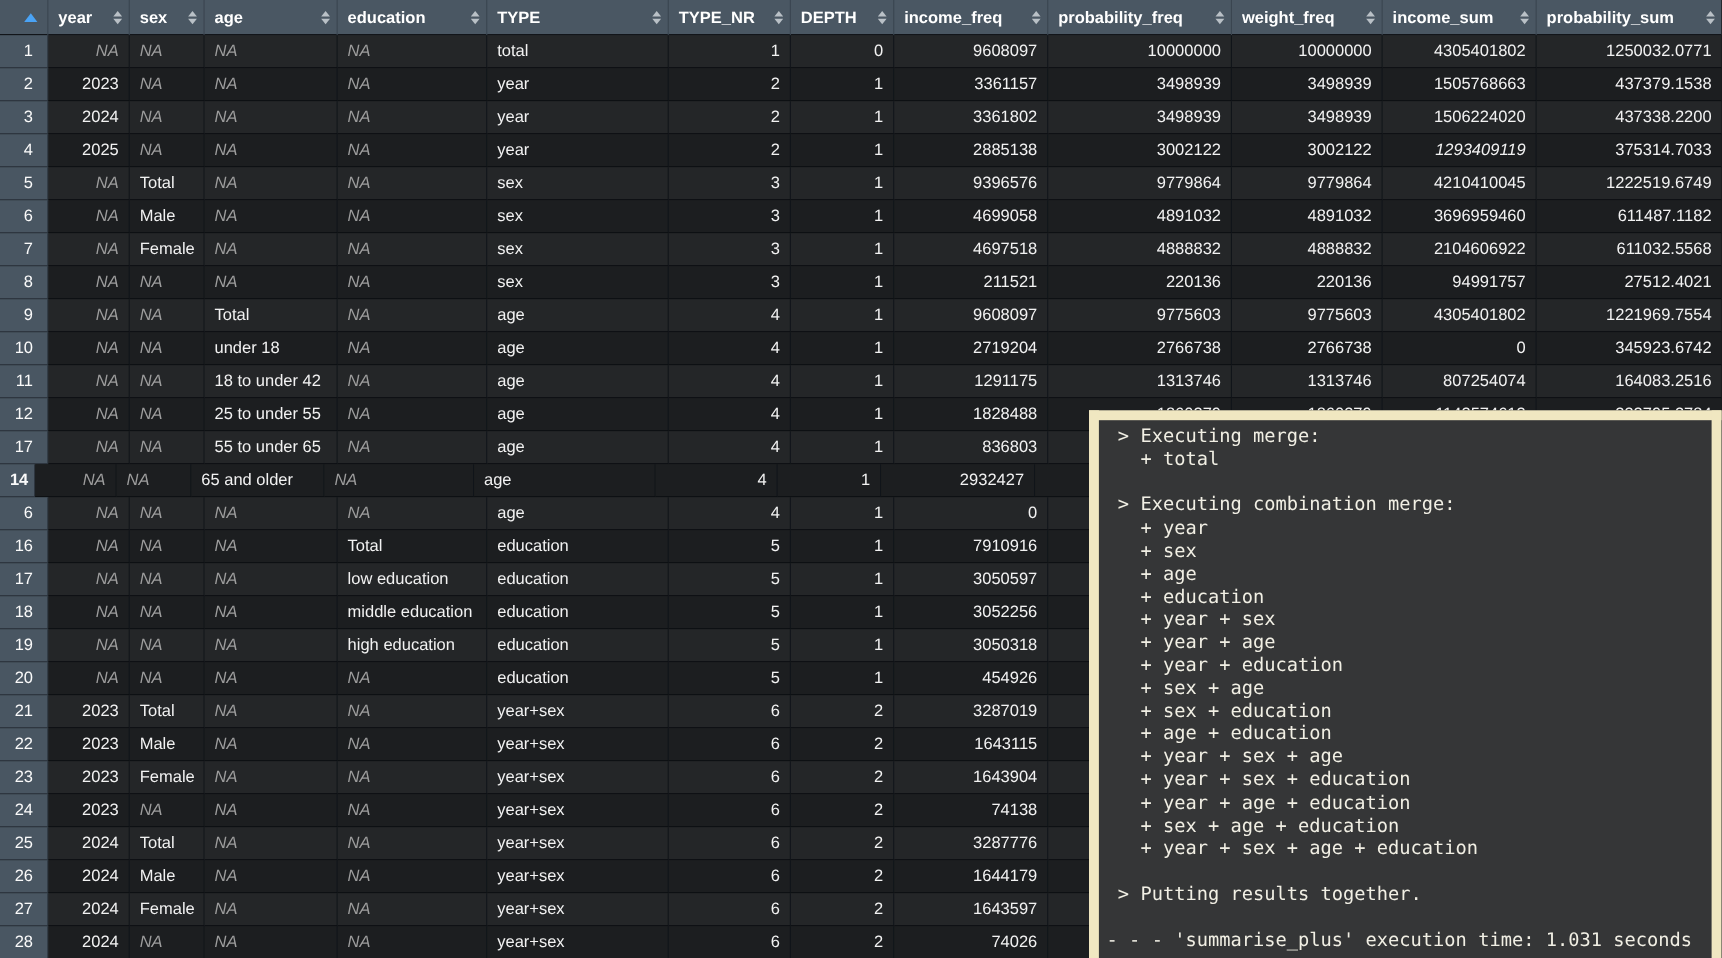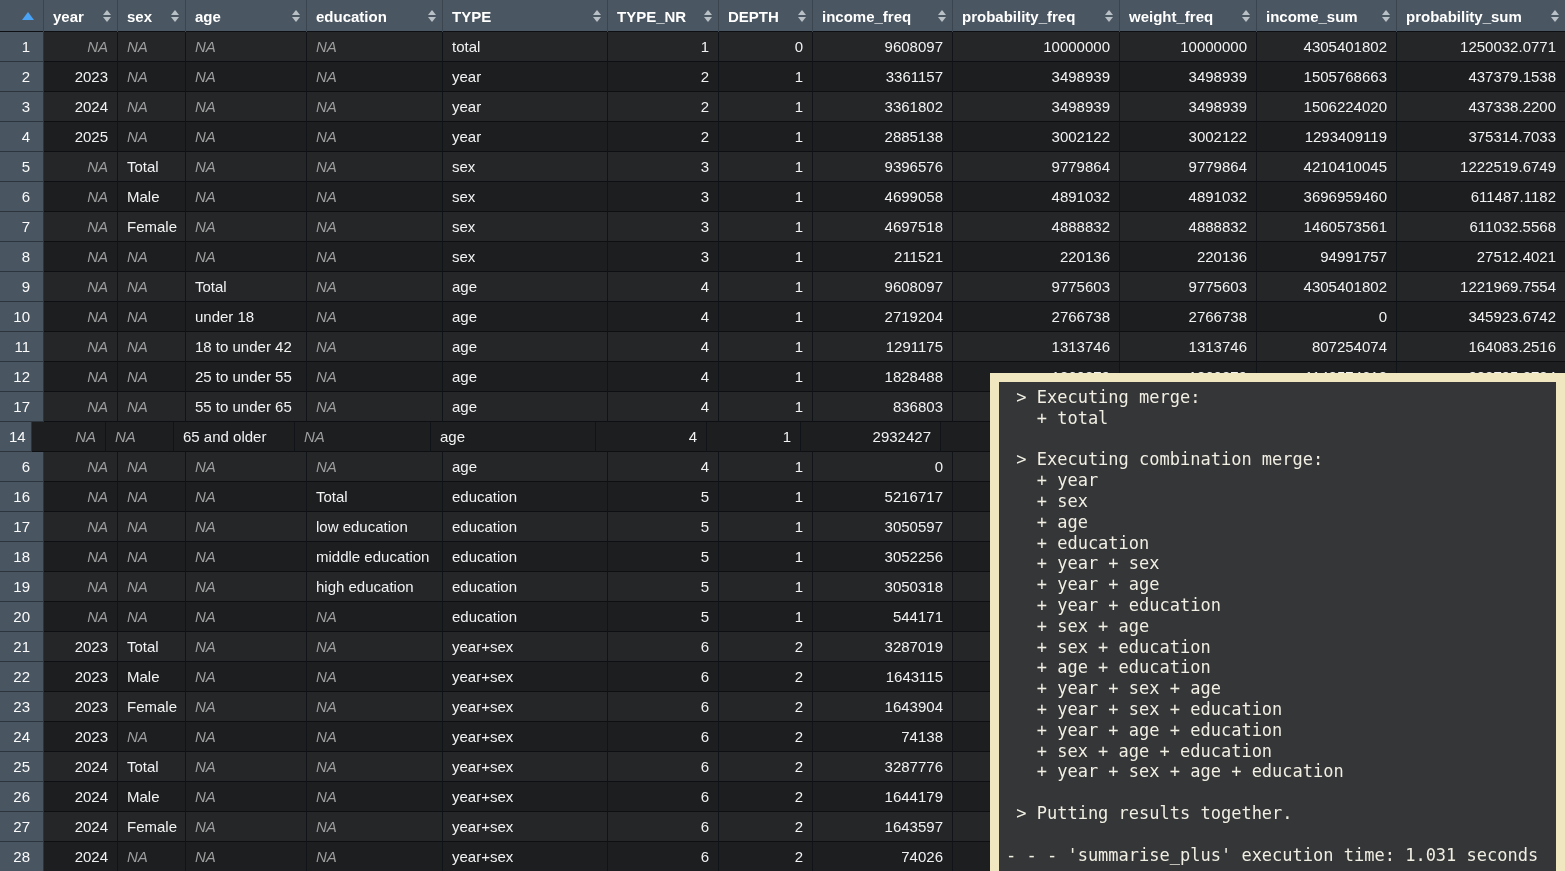--- a/index.html
+++ b/index.html
@@ -188,21 +188,21 @@
         <div class="cell num" style="width: 74px;">2025</div>
         <div class="cell na" style="width: 68px;">NA</div>
         <div class="cell na" style="width: 121px;">NA</div>
         <div class="cell na" style="width: 136px;">NA</div>
         <div class="cell" style="width: 165px;">year</div>
         <div class="cell num" style="width: 111px;">2</div>
         <div class="cell num" style="width: 94px;">1</div>
         <div class="cell num" style="width: 140px;">2885138</div>
         <div class="cell num" style="width: 167px;">3002122</div>
         <div class="cell num" style="width: 137px;">3002122</div>
-        <div class="cell num" style="width: 140px;">1293409119</div>
+        <div class="cell num" style="width: 140px; font-style: italic;">1293409119</div>
         <div class="cell num" style="width: 168px;">375314.7033</div>
       </div>
       <div class="trow odd">
         <div class="cell gutter" style="width: 44px;">5</div>
         <div class="cell num na" style="width: 74px;">NA</div>
         <div class="cell" style="width: 68px;">Total</div>
         <div class="cell na" style="width: 121px;">NA</div>
         <div class="cell na" style="width: 136px;">NA</div>
         <div class="cell" style="width: 165px;">sex</div>
         <div class="cell num" style="width: 111px;">3</div>
@@ -233,21 +233,21 @@
         <div class="cell num na" style="width: 74px;">NA</div>
         <div class="cell" style="width: 68px;">Female</div>
         <div class="cell na" style="width: 121px;">NA</div>
         <div class="cell na" style="width: 136px;">NA</div>
         <div class="cell" style="width: 165px;">sex</div>
         <div class="cell num" style="width: 111px;">3</div>
         <div class="cell num" style="width: 94px;">1</div>
         <div class="cell num" style="width: 140px;">4697518</div>
         <div class="cell num" style="width: 167px;">4888832</div>
         <div class="cell num" style="width: 137px;">4888832</div>
-        <div class="cell num" style="width: 140px;">1460573561</div>
+        <div class="cell num" style="width: 140px;">2104606922</div>
         <div class="cell num" style="width: 168px;">611032.5568</div>
       </div>
       <div class="trow even">
         <div class="cell gutter" style="width: 44px;">8</div>
         <div class="cell num na" style="width: 74px;">NA</div>
         <div class="cell na" style="width: 68px;">NA</div>
         <div class="cell na" style="width: 121px;">NA</div>
         <div class="cell na" style="width: 136px;">NA</div>
         <div class="cell" style="width: 165px;">sex</div>
         <div class="cell num" style="width: 111px;">3</div>
@@ -327,21 +327,21 @@
         <div class="cell" style="width: 165px;">age</div>
         <div class="cell num" style="width: 111px;">4</div>
         <div class="cell num" style="width: 94px;">1</div>
         <div class="cell num" style="width: 140px;">836803</div>
         <div class="cell num" style="width: 167px;"></div>
         <div class="cell num" style="width: 137px;"></div>
         <div class="cell num" style="width: 140px;"></div>
         <div class="cell num" style="width: 168px;"></div>
       </div>
       <div class="trow even">
-        <div class="cell gutter" style="width: 32px;">14</div>
+        <div class="cell gutter" style="width: 32px; font-weight: bold;">14</div>
         <div class="cell num na" style="width: 74px;">NA</div>
         <div class="cell na" style="width: 68px;">NA</div>
         <div class="cell" style="width: 121px;">65 and older</div>
         <div class="cell na" style="width: 136px;">NA</div>
         <div class="cell" style="width: 165px;">age</div>
         <div class="cell num" style="width: 111px;">4</div>
         <div class="cell num" style="width: 94px;">1</div>
         <div class="cell num" style="width: 140px;">2932427</div>
         <div class="cell num" style="width: 167px;"></div>
         <div class="cell num" style="width: 137px;"></div>
@@ -365,21 +365,21 @@
       </div>
       <div class="trow even">
         <div class="cell gutter" style="width: 44px;">16</div>
         <div class="cell num na" style="width: 74px;">NA</div>
         <div class="cell na" style="width: 68px;">NA</div>
         <div class="cell na" style="width: 121px;">NA</div>
         <div class="cell" style="width: 136px;">Total</div>
         <div class="cell" style="width: 165px;">education</div>
         <div class="cell num" style="width: 111px;">5</div>
         <div class="cell num" style="width: 94px;">1</div>
-        <div class="cell num" style="width: 140px;">5216717</div>
+        <div class="cell num" style="width: 140px;">7910916</div>
         <div class="cell num" style="width: 167px;"></div>
         <div class="cell num" style="width: 137px;"></div>
         <div class="cell num" style="width: 140px;"></div>
         <div class="cell num" style="width: 168px;"></div>
       </div>
       <div class="trow odd">
         <div class="cell gutter" style="width: 44px;">17</div>
         <div class="cell num na" style="width: 74px;">NA</div>
         <div class="cell na" style="width: 68px;">NA</div>
         <div class="cell na" style="width: 121px;">NA</div>
@@ -425,21 +425,21 @@
       </div>
       <div class="trow even">
         <div class="cell gutter" style="width: 44px;">20</div>
         <div class="cell num na" style="width: 74px;">NA</div>
         <div class="cell na" style="width: 68px;">NA</div>
         <div class="cell na" style="width: 121px;">NA</div>
         <div class="cell na" style="width: 136px;">NA</div>
         <div class="cell" style="width: 165px;">education</div>
         <div class="cell num" style="width: 111px;">5</div>
         <div class="cell num" style="width: 94px;">1</div>
-        <div class="cell num" style="width: 140px;">544171</div>
+        <div class="cell num" style="width: 140px;">454926</div>
         <div class="cell num" style="width: 167px;"></div>
         <div class="cell num" style="width: 137px;"></div>
         <div class="cell num" style="width: 140px;"></div>
         <div class="cell num" style="width: 168px;"></div>
       </div>
       <div class="trow odd">
         <div class="cell gutter" style="width: 44px;">21</div>
         <div class="cell num" style="width: 74px;">2023</div>
         <div class="cell" style="width: 68px;">Total</div>
         <div class="cell na" style="width: 121px;">NA</div>

